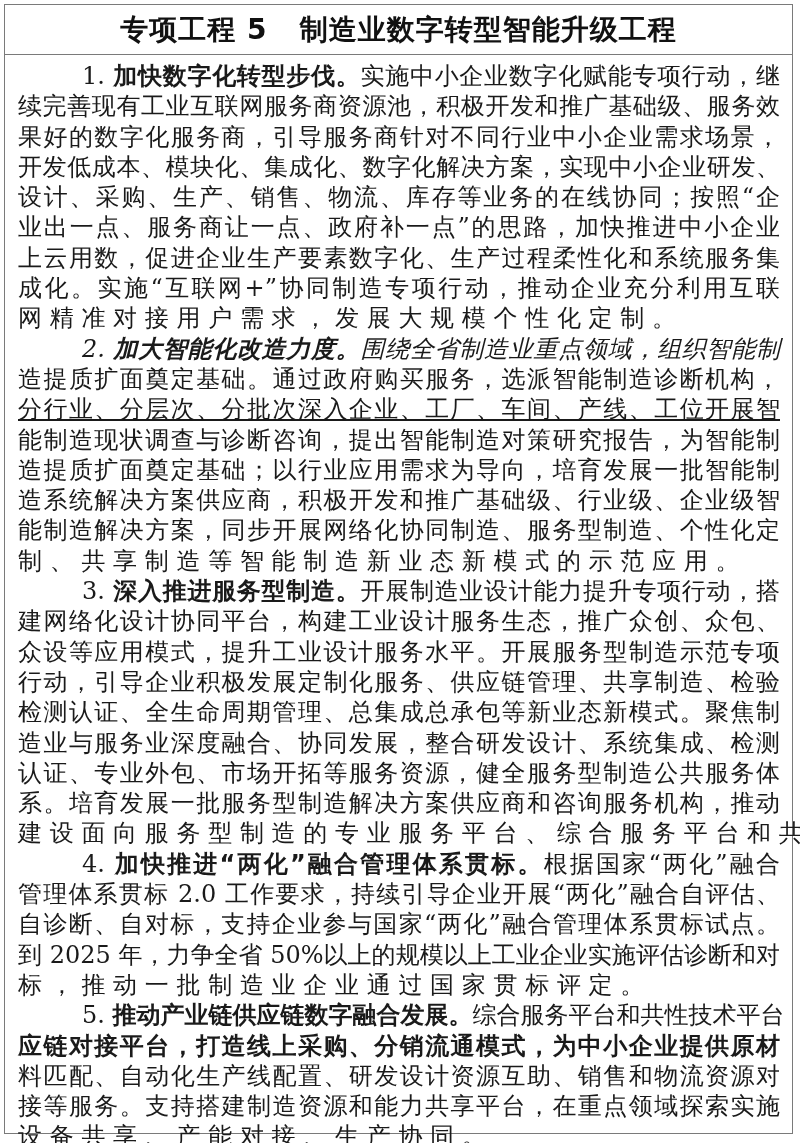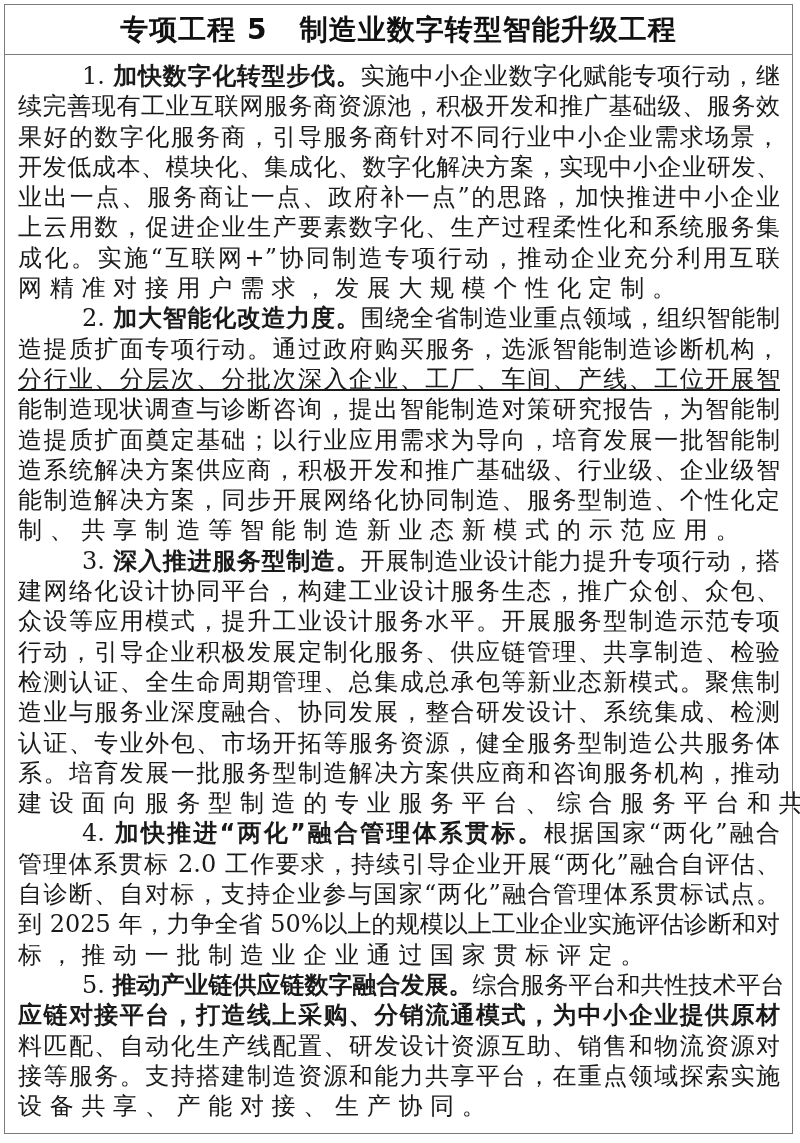--- a/index.html
+++ b/index.html
@@ -79,28 +79,29 @@
 <div class="box">
   <div class="title-row">
     <span class="title">专项工程 5   制造业数字转型智能升级工程</span>
   </div>
   <div class="content" id="content">
       <div>
         <div class="line first" style="width: 698px;"><span>1.</span> <span class="lead">加快数字化转型步伐。</span><span>实施中小企业数字化赋能专项行动，继</span></div>
         <div class="line" style="width: 762px;">续完善现有工业互联网服务商资源池，积极开发和推广基础级、服务效</div>
         <div class="line" style="width: 762px;">果好的数字化服务商，引导服务商针对不同行业中小企业需求场景，</div>
         <div class="line" style="width: 762px;">开发低成本、模块化、集成化、数字化解决方案，实现中小企业研发、</div>
+        <div class="line" style="width: 762px;">设计、采购、生产、销售、物流、库存等业务的在线协同；按照“企</div>
         <div class="line" style="width: 762px;">业出一点、服务商让一点、政府补一点”的思路，加快推进中小企业</div>
         <div class="line" style="width: 762px;">上云用数，促进企业生产要素数字化、生产过程柔性化和系统服务集</div>
         <div class="line" style="width: 762px;">成化。实施“互联网+”协同制造专项行动，推动企业充分利用互联</div>
         <div class="line last">网精准对接用户需求，发展大规模个性化定制。</div>
       </div>
       <div>
-        <div class="line first" style="width: 698px;"><span>2.</span> <span class="lead">加大智能化改造力度。</span><span>围绕全省制造业重点领域，组织智能制</span></div>
-        <div class="line" style="width: 762px;">造提质扩面专项行动。通过政府购买服务，选派智能制造诊断机构，</div>
+        <div class="line first" style="width: 698px; font-style: italic;"><span>2.</span> <span class="lead">加大智能化改造力度。</span><span>围绕全省制造业重点领域，组织智能制</span></div>
+        <div class="line" style="width: 762px;">造提质扩面奠定基础。通过政府购买服务，选派智能制造诊断机构，</div>
         <div class="line" style="width: 762px; text-decoration: underline;">分行业、分层次、分批次深入企业、工厂、车间、产线、工位开展智</div>
         <div class="line" style="width: 762px;">能制造现状调查与诊断咨询，提出智能制造对策研究报告，为智能制</div>
         <div class="line" style="width: 762px;">造提质扩面奠定基础；以行业应用需求为导向，培育发展一批智能制</div>
         <div class="line" style="width: 762px;">造系统解决方案供应商，积极开发和推广基础级、行业级、企业级智</div>
         <div class="line" style="width: 762px;">能制造解决方案，同步开展网络化协同制造、服务型制造、个性化定</div>
         <div class="line last">制、共享制造等智能制造新业态新模式的示范应用。</div>
       </div>
       <div>
         <div class="line first" style="width: 698px;"><span>3.</span> <span class="lead">深入推进服务型制造。</span><span>开展制造业设计能力提升专项行动，搭</span></div>
         <div class="line" style="width: 762px;">建网络化设计协同平台，构建工业设计服务生态，推广众创、众包、</div>

